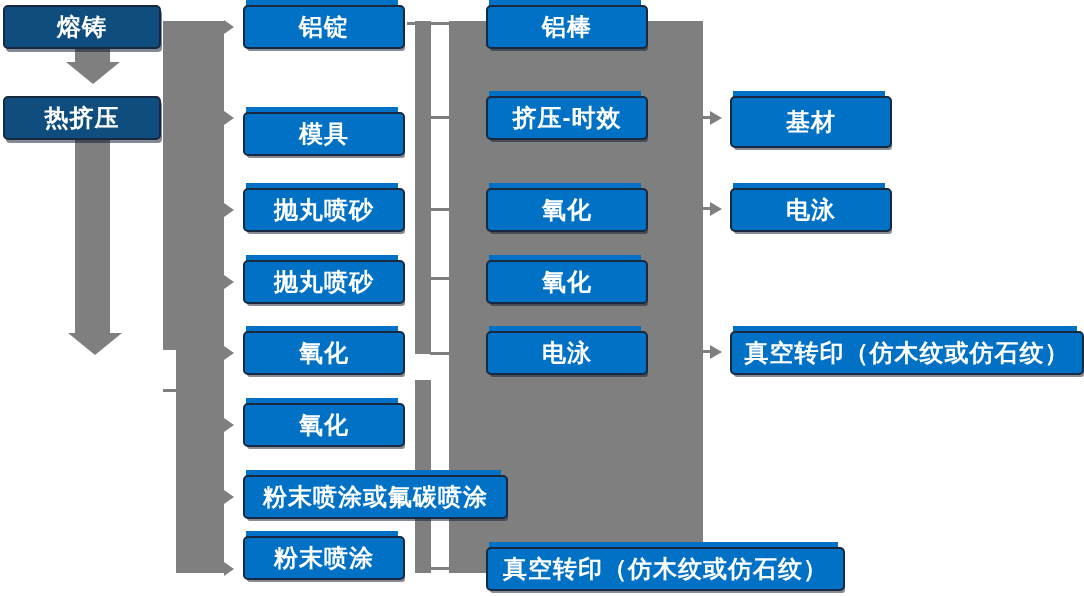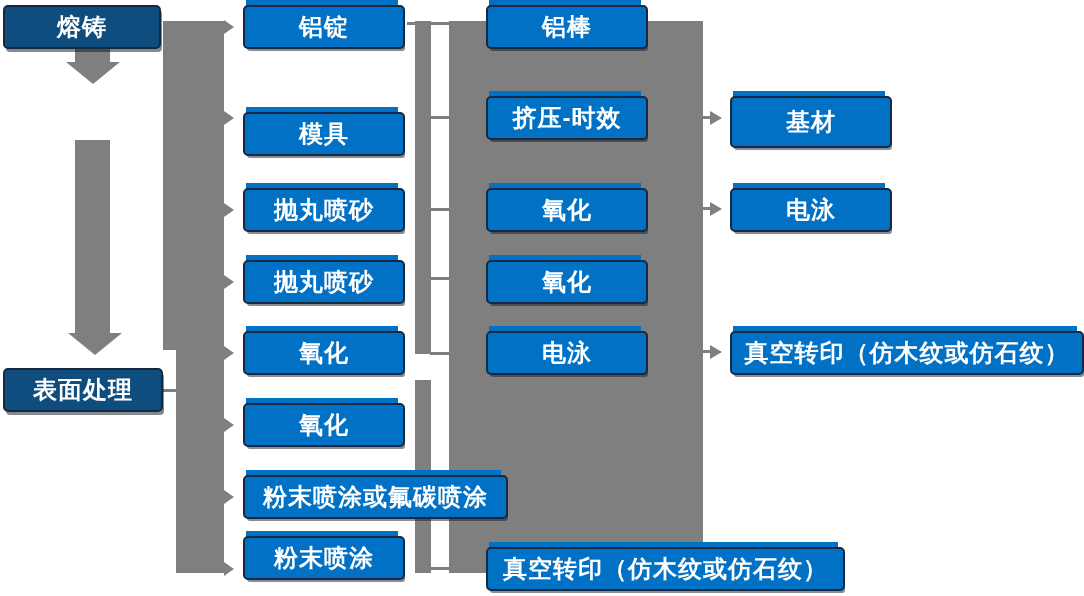--- a/index.html
+++ b/index.html
@@ -83,21 +83,21 @@
     <div class="tri right" style="left: 224px; top: 346px;"></div>
     <div class="tri right" style="left: 224px; top: 418px;"></div>
     <div class="tri right" style="left: 224px; top: 490px;"></div>
     <div class="tri right" style="left: 224px; top: 562px;"></div>
     <div class="tri right4" style="left: 710px; top: 111px;"></div>
     <div class="tri right4" style="left: 710px; top: 202px;"></div>
     <div class="tri right4" style="left: 710px; top: 345px;"></div>
     <div class="tri down" style="left: 66px; top: 62px;"></div>
     <div class="tri down" style="left: 68px; top: 333px;"></div>
     <div class="node dark" style="left: 3px; top: 5px; width: 158px; height: 44px;">熔铸</div>
-    <div class="node dark" style="left: 3px; top: 368px; width: 160px; height: 44px;">表面处理</div>
+    <div class="node dark" style="left: 3px; top: 96px; width: 158px; height: 44px;">热挤压</div>
     <div class="node blue" style="left: 243px; top: 5px; width: 162px; height: 44px;">铝锭</div>
     <div class="node blue" style="left: 243px; top: 96px; width: 162px; height: 44px; margin-top: 16px;">模具</div>
     <div class="node blue" style="left: 243px; top: 188px; width: 162px; height: 44px;">抛丸喷砂</div>
     <div class="node blue" style="left: 243px; top: 260px; width: 162px; height: 44px;">抛丸喷砂</div>
     <div class="node blue" style="left: 243px; top: 331px; width: 162px; height: 44px;">氧化</div>
     <div class="node blue" style="left: 243px; top: 403px; width: 162px; height: 44px;">氧化</div>
     <div class="node blue" style="left: 243px; top: 475px; width: 265px; height: 44px;">粉末喷涂或氟碳喷涂</div>
     <div class="node blue" style="left: 243px; top: 536px; width: 162px; height: 44px;">粉末喷涂</div>
     <div class="node blue" style="left: 486px; top: 5px; width: 162px; height: 44px;">铝棒</div>
     <div class="node blue" style="left: 486px; top: 96px; width: 162px; height: 44px; text-align: right;">挤压-时效</div>

